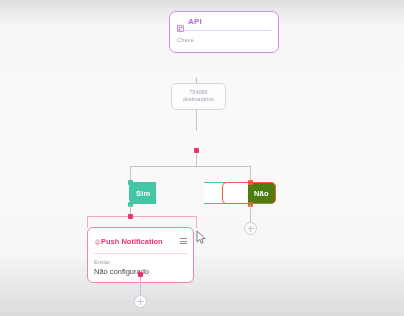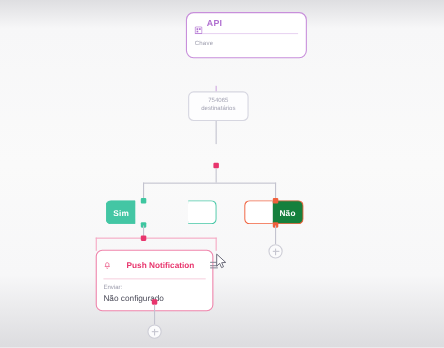--- a/index.html
+++ b/index.html
@@ -178,21 +178,21 @@
     font-size: 7.5px;
     font-weight: bold;
     letter-spacing: .2px;
     padding: 0 6px;
   }
   .branch-slot {
     width: 26px;
     background: #ffffff;
   }
 
-  .branch.yes { left: 96px; top: 182px; gap: 48px; }
+  .branch.yes { left: 129px; top: 182px; gap: 48px; }
   .branch.yes .branch-tag {
     background: #43c6a4;
     border: 1.5px solid #43c6a4;
     border-radius: 5px 0 0 5px;
     border-right: none;
   }
   .branch.yes .branch-slot {
     border: 1.5px solid #43c6a4;
     border-left: none;
     border-radius: 0 5px 5px 0;
@@ -200,42 +200,42 @@
   }
 
   .branch.no { left: 222px; top: 182px; }
   .branch.no .branch-slot {
     border: 1.5px solid #f0603c;
     border-right: none;
     border-radius: 5px 0 0 5px;
     box-sizing: border-box;
   }
   .branch.no .branch-tag {
-    background: #15803d;
+    background: #4d7c0f;
     border: 1.5px solid #f0603c;
     border-radius: 0 5px 5px 0;
     border-left: none;
   }
 
   
   .push-card {
     position: absolute;
     left: 87px;
     top: 227px;
     width: 107px;
     box-sizing: border-box;
     background: #ffffff;
     border: 1.5px solid #ef85ac;
     border-radius: 6px;
     padding: 4px 6px 6px 6px;
   }
   .push-head {
     display: flex;
     align-items: center;
-    gap: 14px;
+    gap: 0;
     border-bottom: 1px solid #f7d3e0;
     padding-bottom: 3px;
   }
   .push-title {
     color: #e8356d;
     font-size: 7.5px;
     font-weight: bold;
     flex: 1;
     white-space: nowrap;
   }

